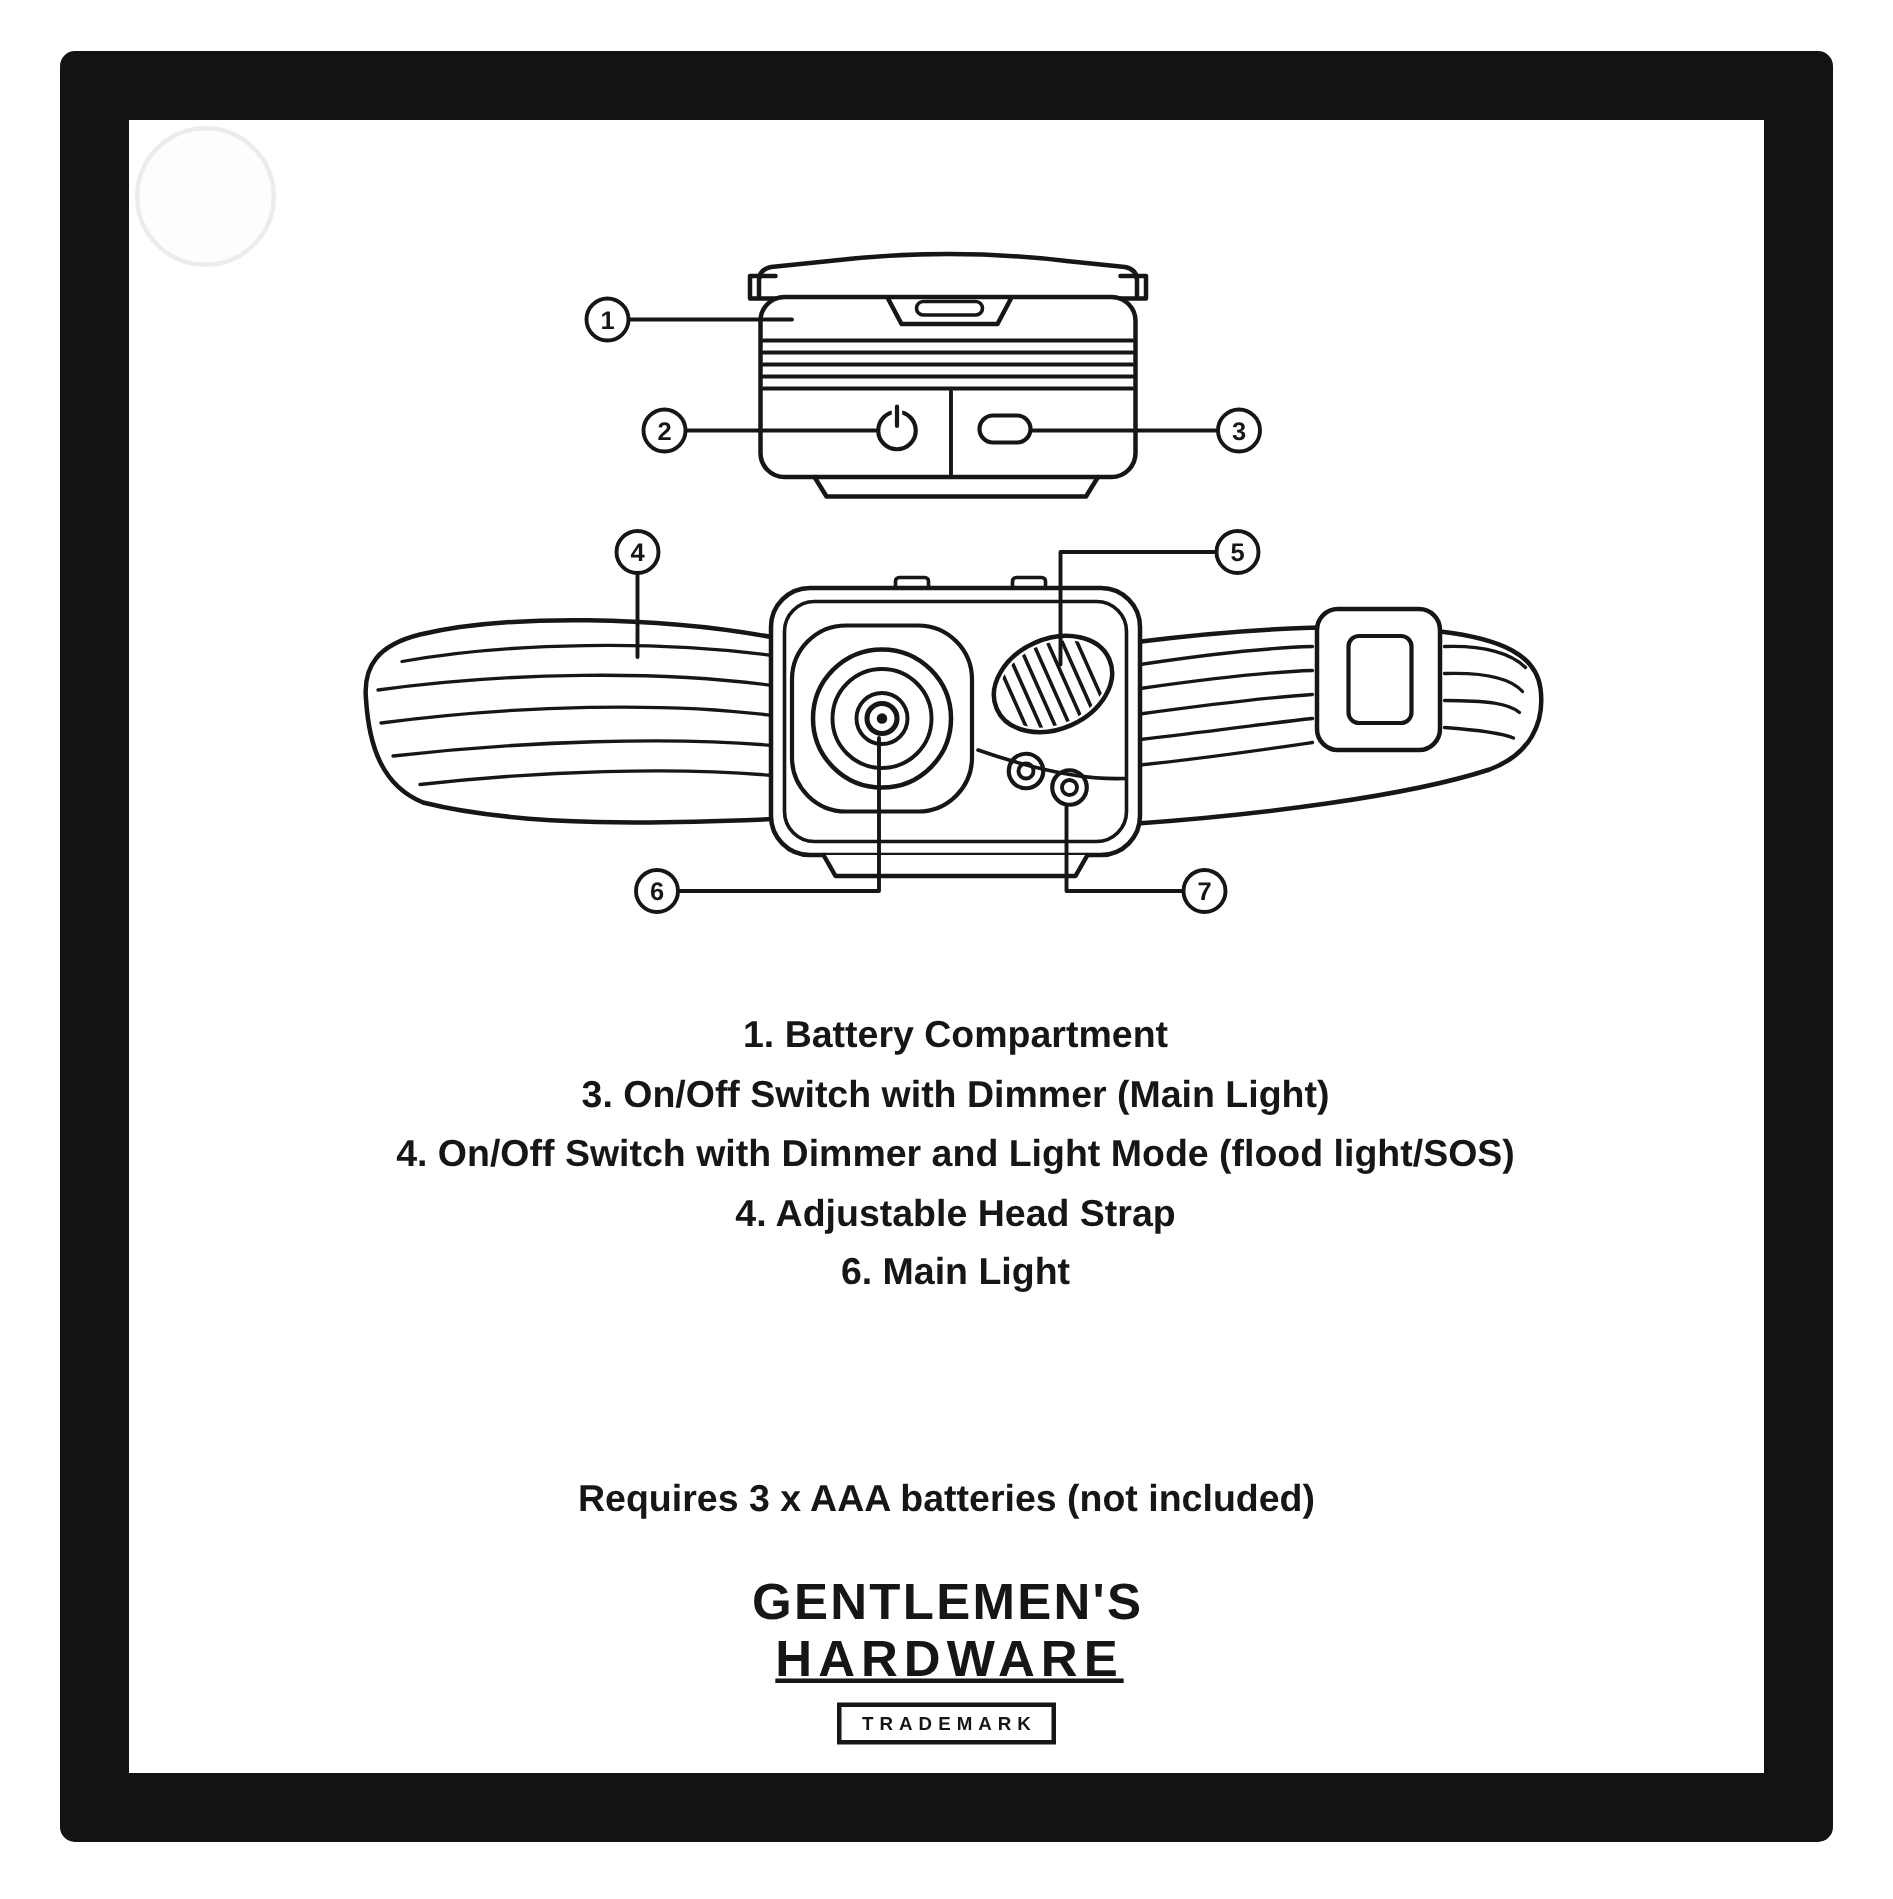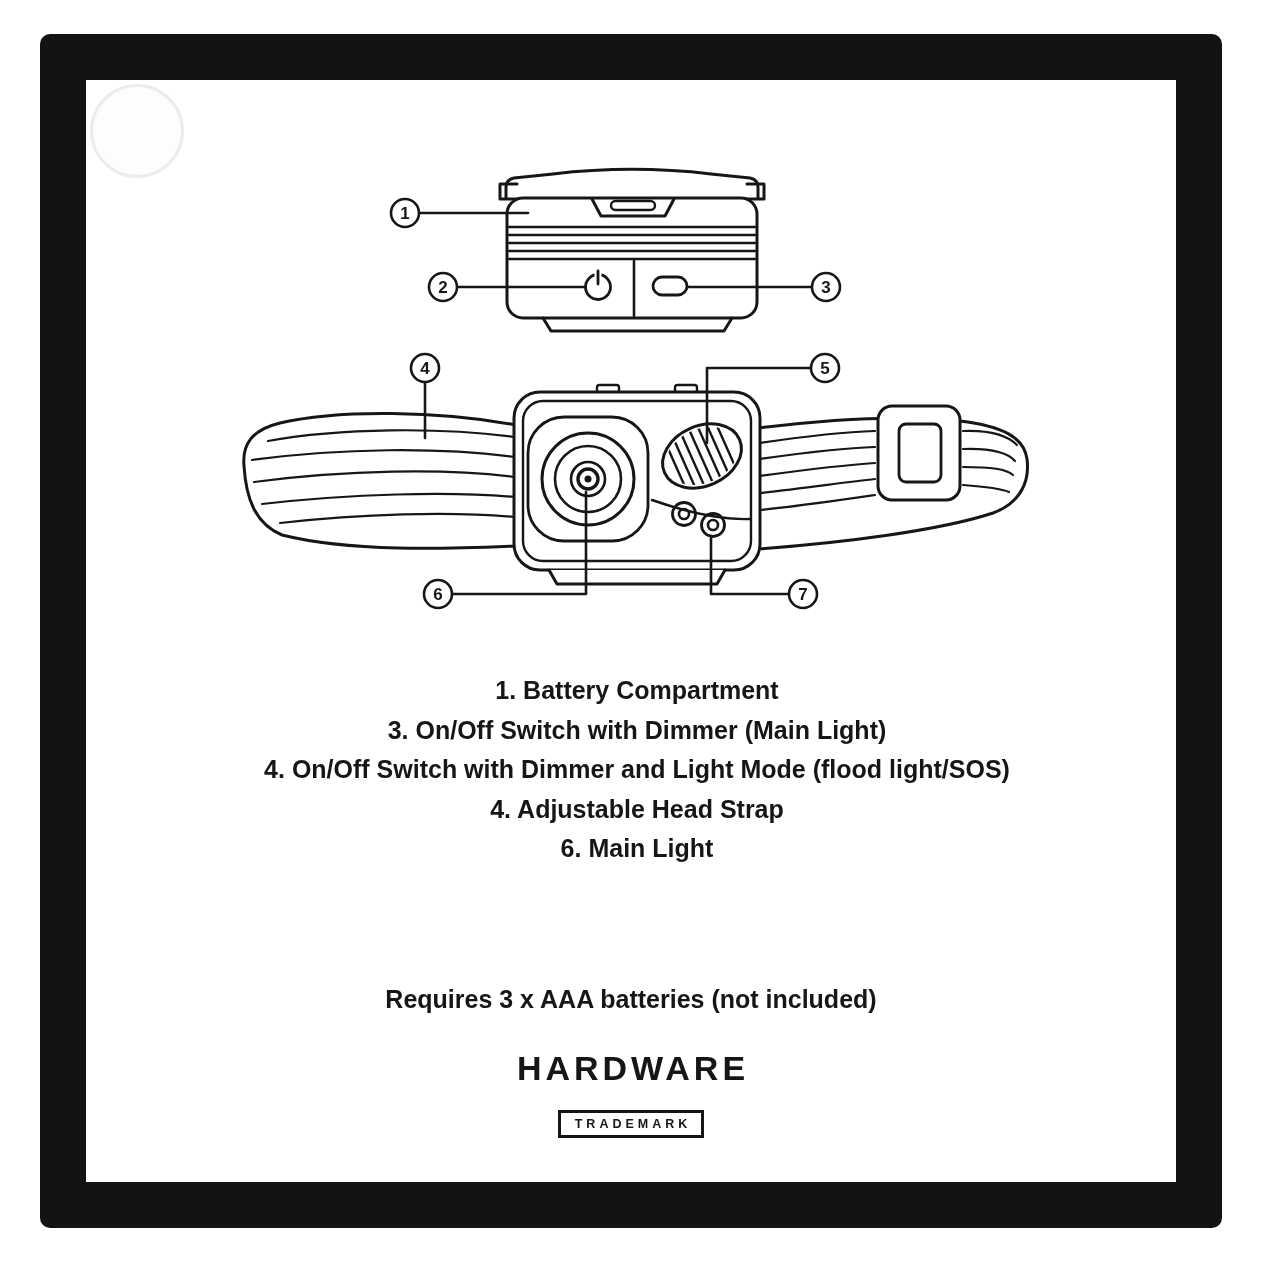--- a/index.html
+++ b/index.html
@@ -20,22 +20,22 @@
   .parts-list{position:absolute;left:6px;top:671px;width:100%;text-align:center;
     color:var(--ink,#161616);font-size:25px;font-weight:700;line-height:39.6px;}
   .part{white-space:nowrap;}
 
   .note{position:absolute;left:0;top:985px;width:100%;text-align:center;
     color:var(--ink,#161616);font-size:25px;font-weight:700;line-height:28px;}
 
   .brand{position:absolute;left:0;top:1049px;width:100%;text-align:center;
     color:var(--ink,#161616);}
   .brand-line1{font-size:34px;font-weight:700;letter-spacing:1.5px;line-height:38px;text-indent:1.5px;}
-  .brand-line2{font-size:34px;font-weight:700;letter-spacing:4px;line-height:38px;text-indent:4px;}
-  .trademark{display:inline-block;margin-top:23px;border:3px solid var(--ink,#161616);
+  .brand-line2{font-size:34px;font-weight:700;letter-spacing:4px;line-height:38px;text-indent:4px;text-decoration:underline;}
+  .trademark{display:inline-block;margin-top:10px;border:3px solid var(--ink,#161616);
     padding:4px 10px 4px 14px;font-size:12.5px;font-weight:700;letter-spacing:4px;line-height:14px;}
 </style>
 </head>
 <body>
 
 <div class="stage">
 
   <div class="watermark"></div>
   <div class="frame"></div>
 
@@ -178,17 +178,18 @@
     <div class="part">1. Battery Compartment</div>
     <div class="part">3. On/Off Switch with Dimmer (Main Light)</div>
     <div class="part">4. On/Off Switch with Dimmer and Light Mode (flood light/SOS)</div>
     <div class="part">4. Adjustable Head Strap</div>
     <div class="part">6. Main Light</div>
   </div>
 
   <div class="note">Requires 3 x AAA batteries (not included)</div>
 
   <div class="brand">
+    <div class="brand-line1">GENTLEMEN'S</div>
     <div class="brand-line2">HARDWARE</div>
     <div class="trademark">TRADEMARK</div>
   </div>
 
 </div>
 
 </body></html>

